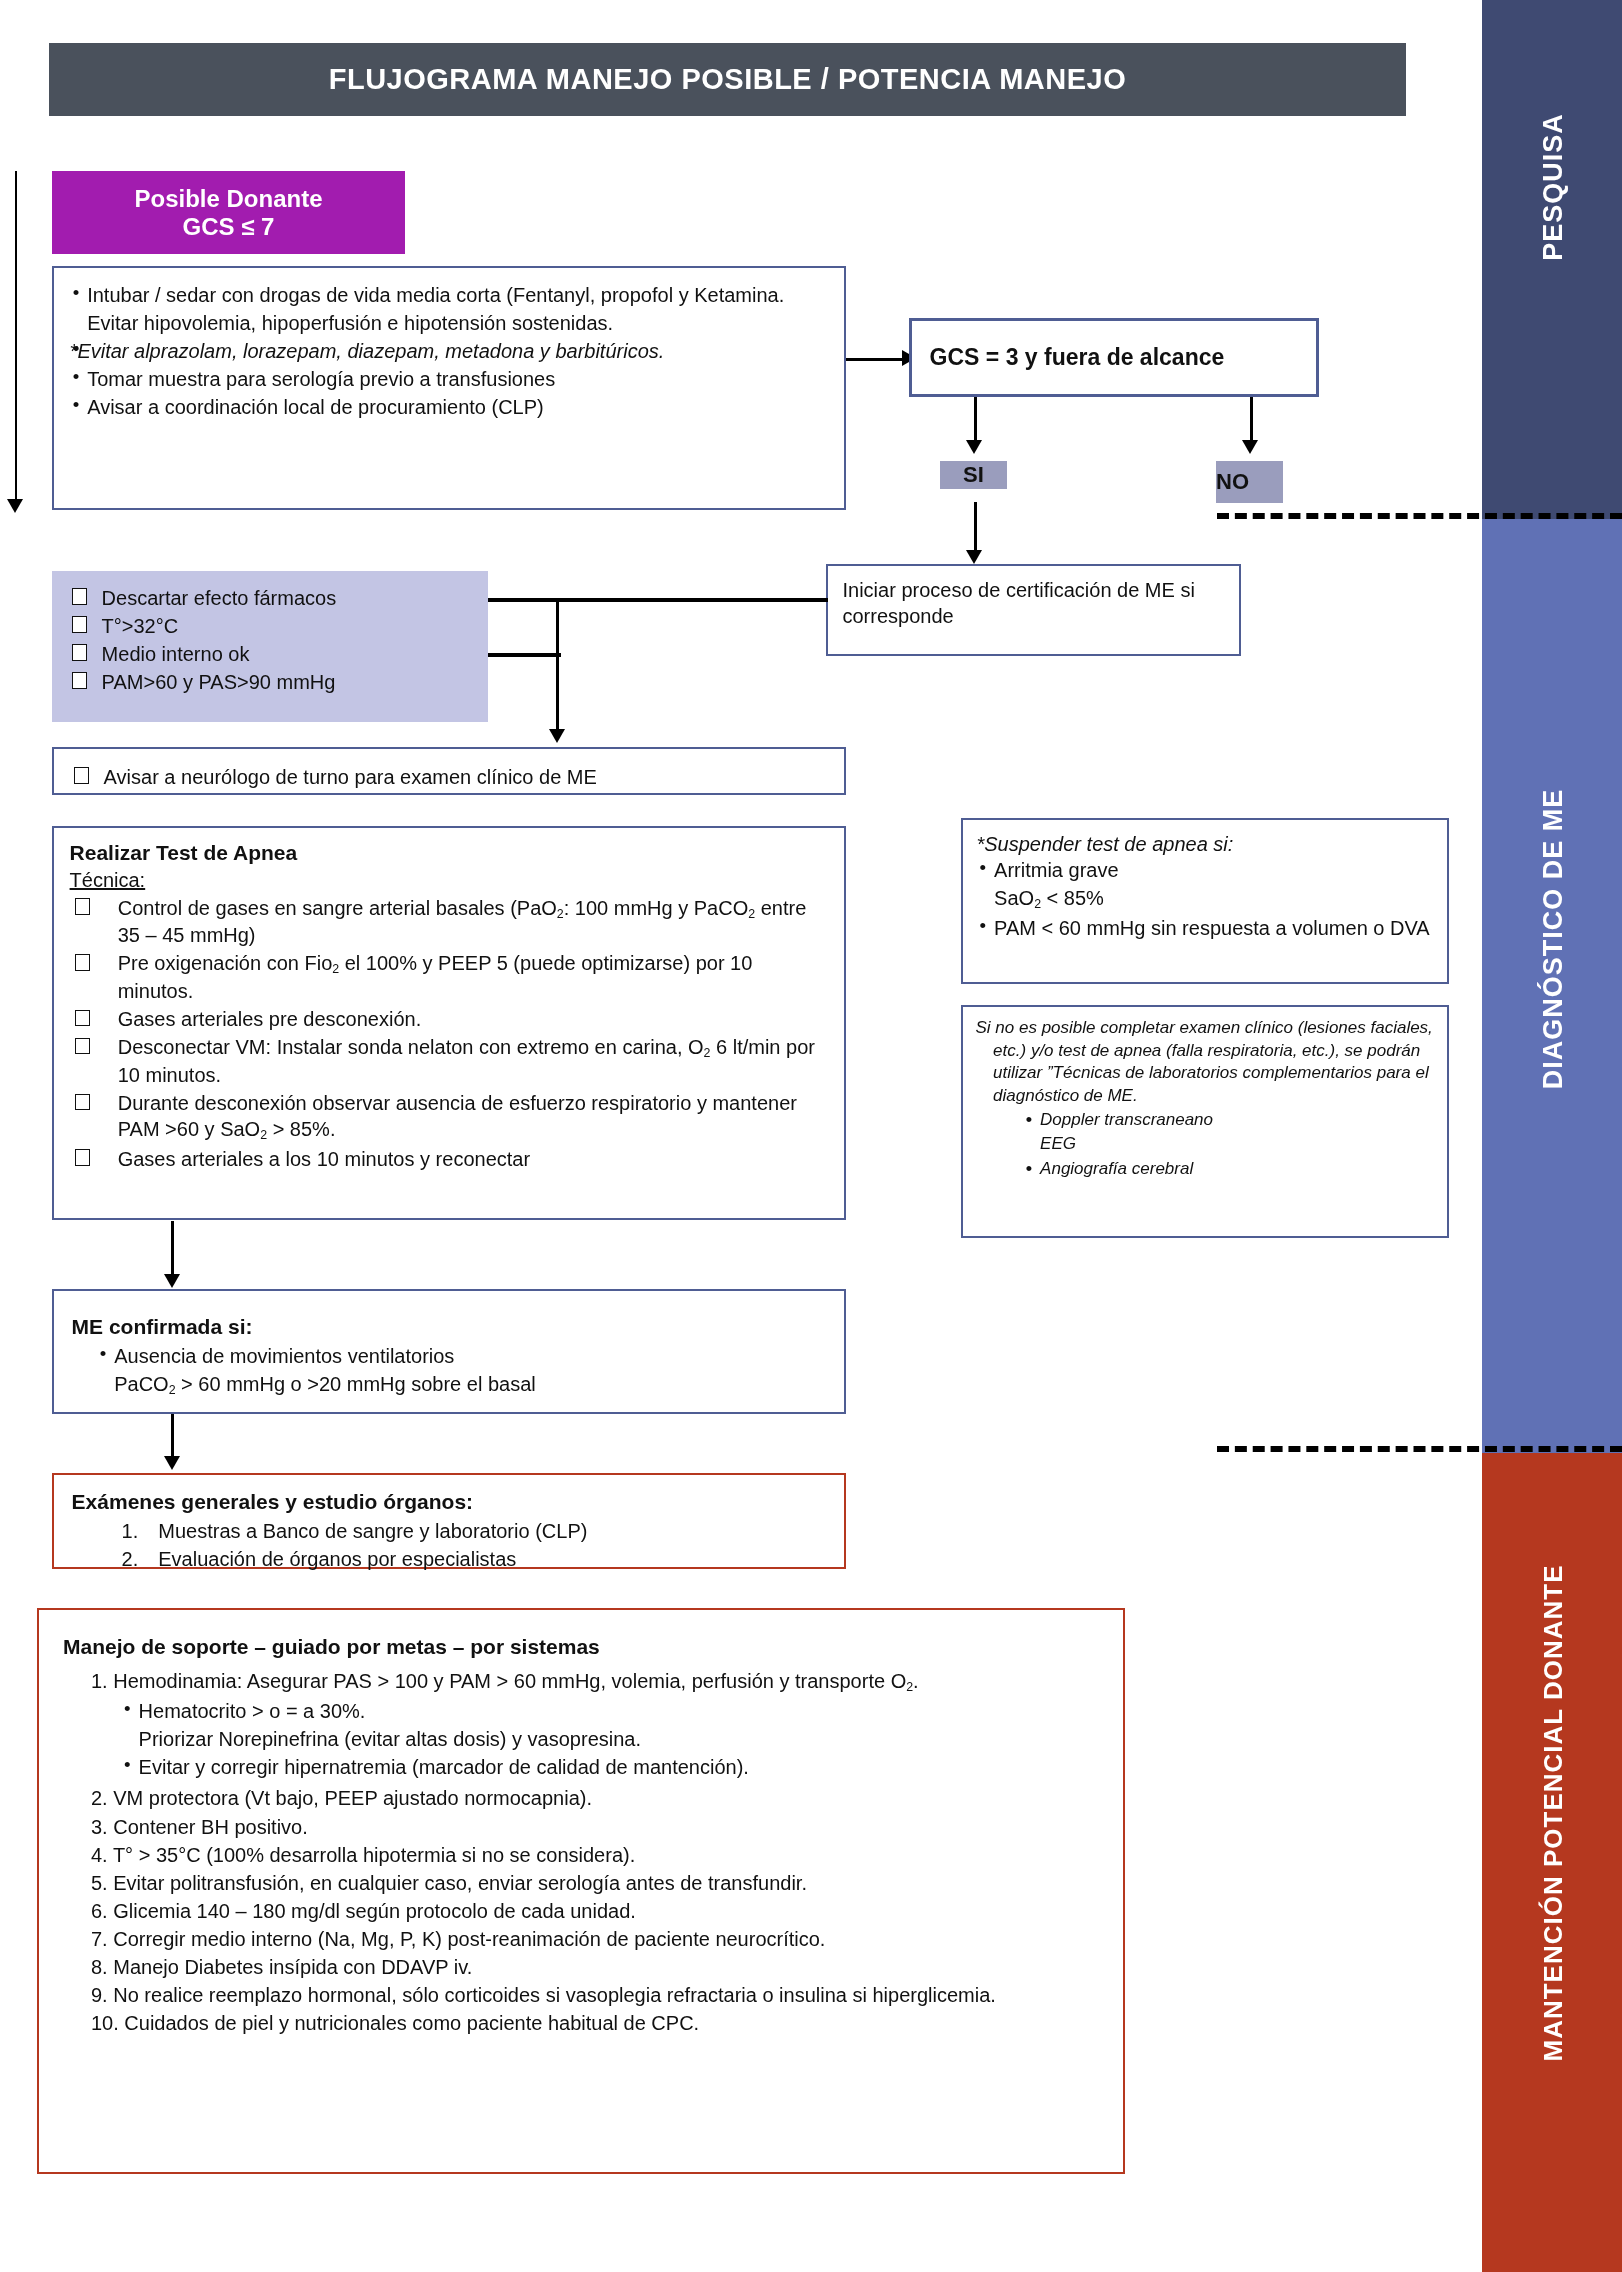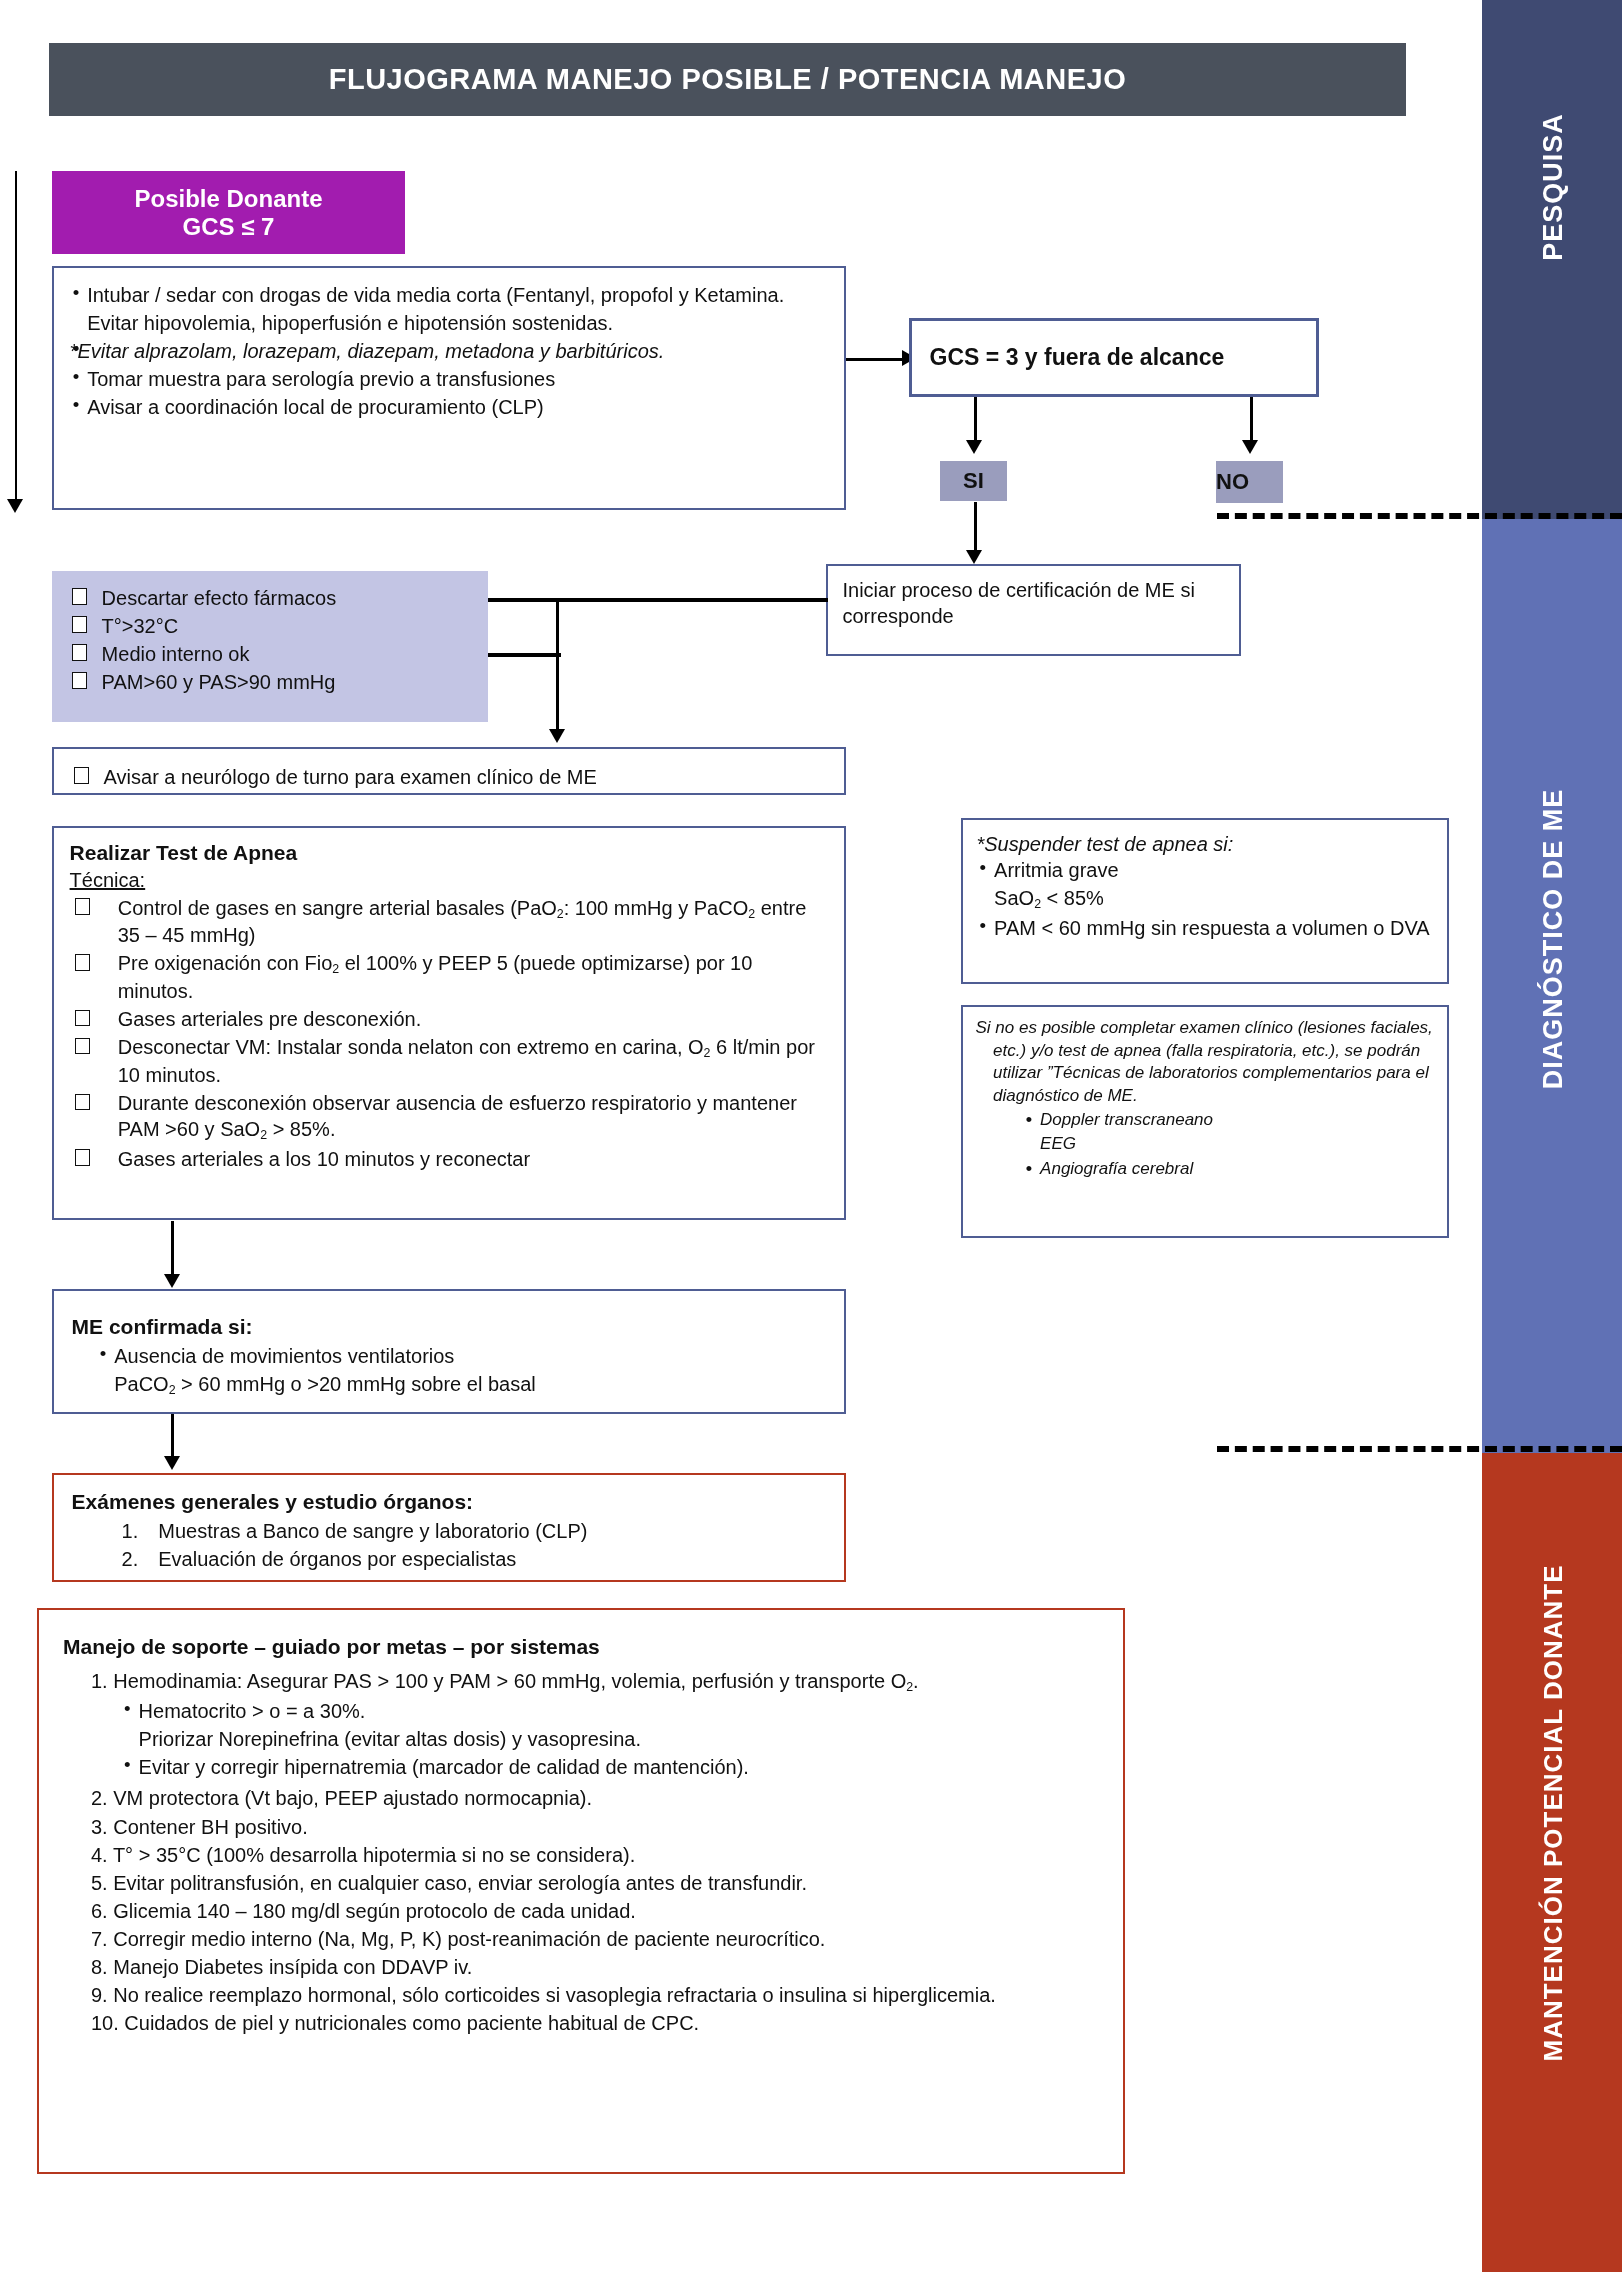--- a/index.html
+++ b/index.html
@@ -104,21 +104,21 @@
   <div class="hline" style="left:846px;top:358px;width:57px;"></div>
   <div class="arrowhead-right" style="left:902px;top:350px;"></div>
 
   <div class="abs box" style="left:909px;top:318px;width:410px;height:79px;border-width:3.6px;
        display:flex;align-items:center;padding-left:17.6px;">
     <span class="txt b" style="font-size:23px;">GCS = 3 y fuera de alcance</span>
   </div>
 
   <div class="vline" style="left:974px;top:397px;height:47px;"></div>
   <div class="arrowhead-down" style="left:966px;top:440px;"></div>
-  <div class="abs gray" style="left:940px;top:461px;width:67px;height:40px;display:flex;align-items:center;justify-content:center;">
+  <div class="abs gray" style="left:940px;top:461px;width:67px;height:28px;display:flex;align-items:center;justify-content:center;">
     <span class="txt b" style="font-size:22px;">SI</span>
   </div>
 
   <div class="vline" style="left:1250px;top:397px;height:47px;"></div>
   <div class="arrowhead-down" style="left:1242px;top:440px;"></div>
   <div class="abs gray" style="left:1216px;top:461px;width:67px;height:42px;display:flex;align-items:center;justify-content:flex-start;">
     <span class="txt b" style="font-size:22px;">NO</span>
   </div>
 
   <div class="dashrule" style="left:1217px;top:513px;width:405px;"></div>
@@ -191,21 +191,21 @@
       <li>Ausencia de movimientos ventilatorios</li>
       <li>PaCO<sub>2</sub> &gt; 60 mmHg o &gt;20 mmHg sobre el basal</li>
     </ul>
   </div>
 
   <div class="vline" style="left:171px;top:1414px;height:47px;"></div>
   <div class="arrowhead-down" style="left:164px;top:1456px;"></div>
 
   <div class="dashrule" style="left:1217px;top:1446px;width:405px;"></div>
 
-  <div class="abs box-red" style="left:52px;top:1473px;width:794px;height:109px;padding:12.5px 13.5px 0 17.6px;">
+  <div class="abs box-red" style="left:52px;top:1473px;width:794px;height:96px;padding:12.5px 13.5px 0 17.6px;">
     <div class="txt b" style="font-size:21px;margin-bottom:3.1px;">Exámenes generales y estudio órganos:</div>
     <ul class="plain txt" style="margin-left:50px;">
       <li><span>1. Muestras a Banco de sangre y laboratorio (CLP)</span></li>
       <li><span>2. Evaluación de órganos por especialistas</span></li>
     </ul>
   </div>
 
   <div class="abs box-red" style="left:37px;top:1608px;width:1088px;height:566px;padding:23px 15.6px 0 24px;">
     <div class="txt b" style="font-size:21px;margin-bottom:7.3px;">Manejo de soporte – guiado por metas – por sistemas</div>
     <div class="txt" style="margin-left:28px;">1. Hemodinamia: Asegurar PAS &gt; 100 y PAM &gt; 60 mmHg, volemia, perfusión y transporte O<sub>2</sub>.</div>

